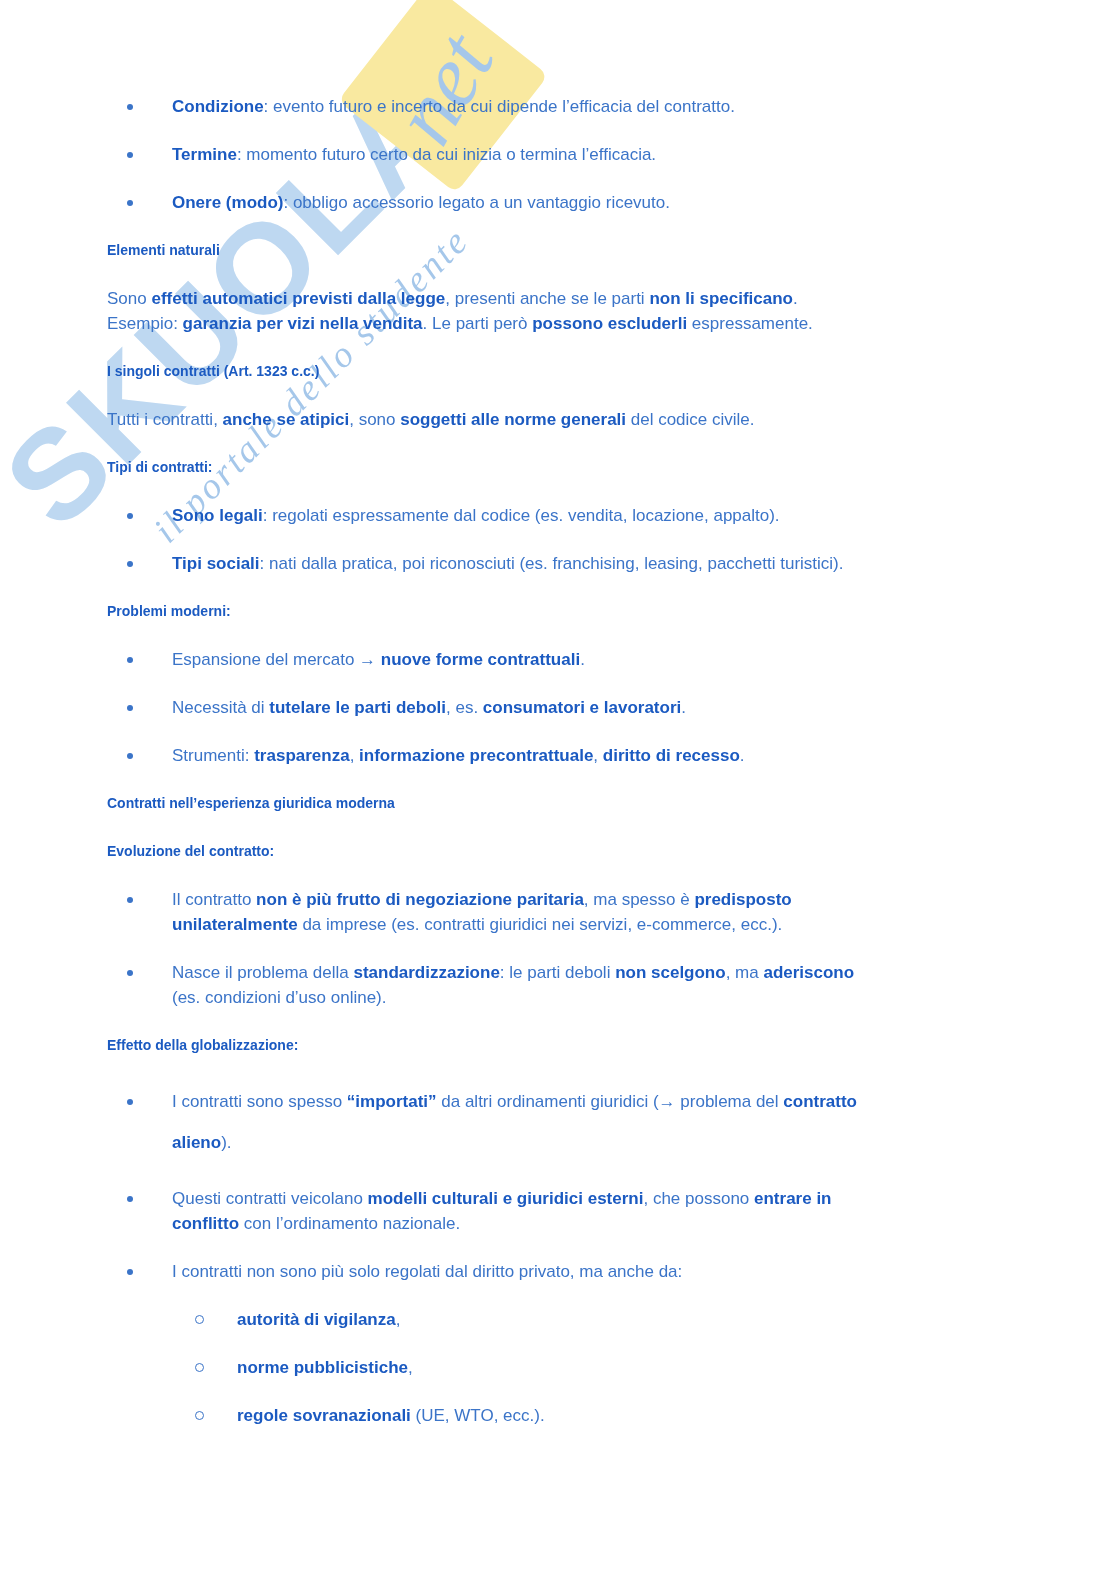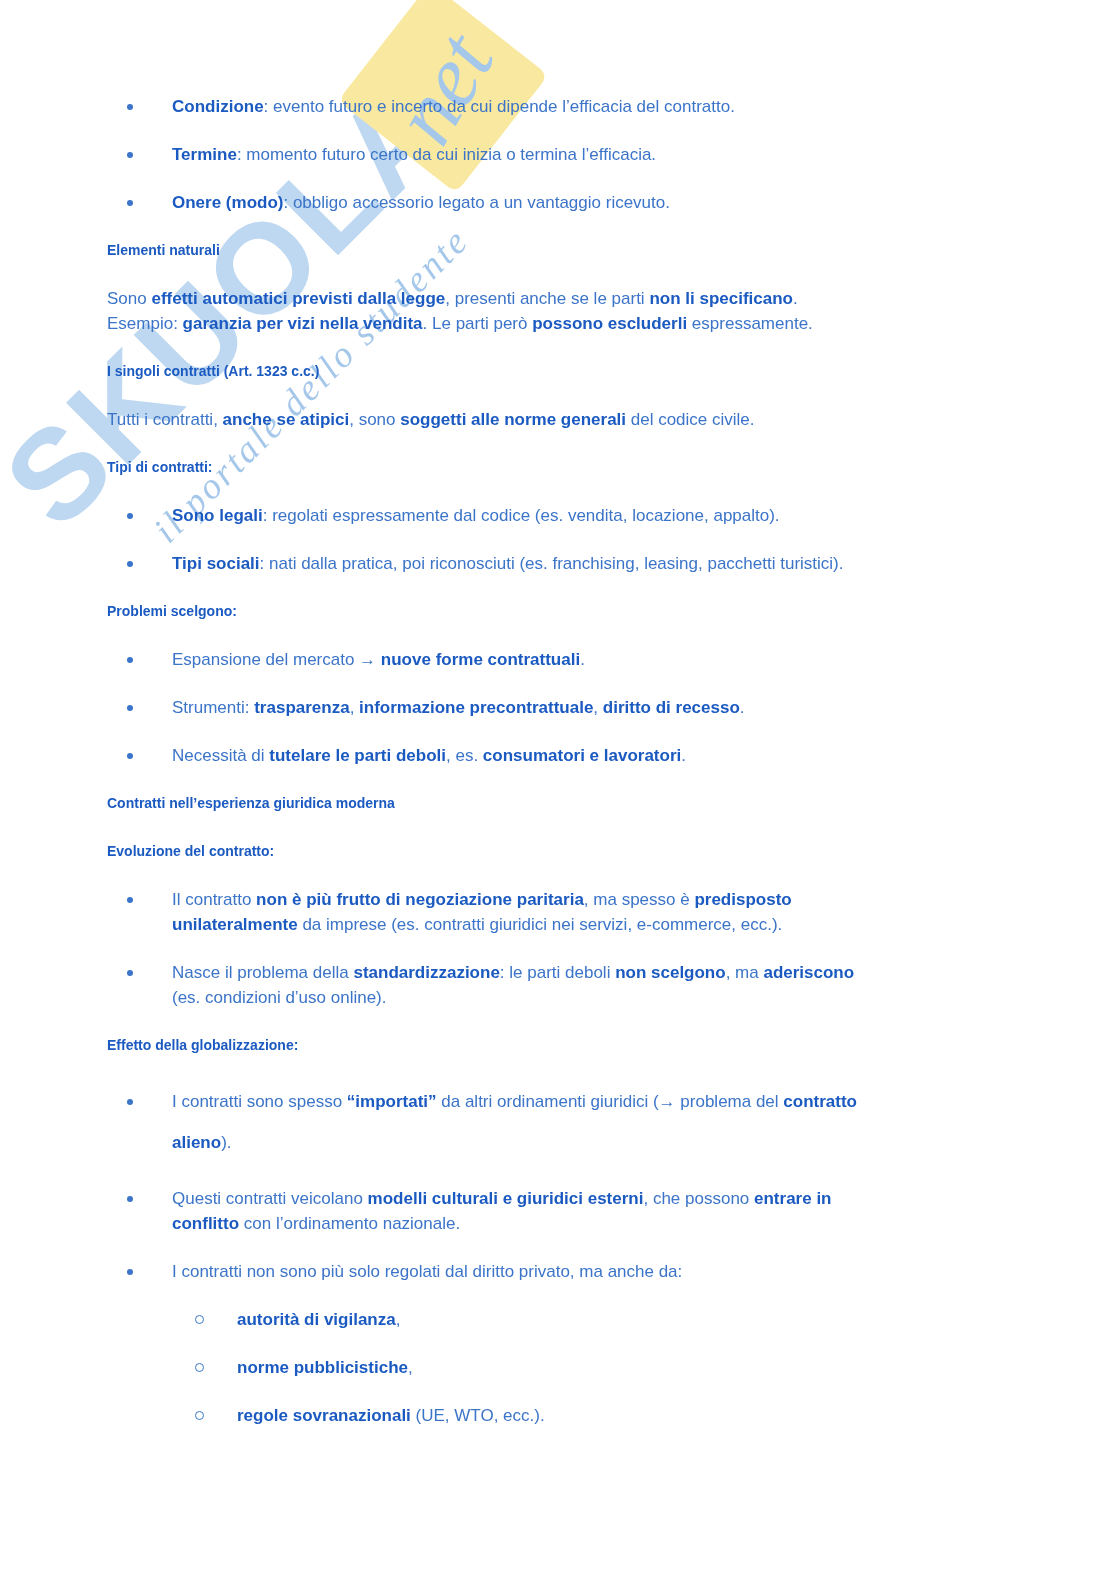--- a/index.html
+++ b/index.html
@@ -125,24 +125,24 @@
     <div class="li"><span class="marker"></span><span><b>Condizione</b><span>: evento futuro e incerto da cui dipende l’efficacia del contratto.</span></span></div>
     <div class="li"><span class="marker"></span><span><b>Termine</b><span>: momento futuro certo da cui inizia o termina l’efficacia.</span></span></div>
     <div class="li"><span class="marker"></span><span><b>Onere (modo)</b><span>: obbligo accessorio legato a un vantaggio ricevuto.</span></span></div>
     <h2 class="heading"><span><b>Elementi naturali</b></span></h2>
     <p class="paragraph"><span><span>Sono </span><b>effetti automatici previsti dalla legge</b><span>, presenti anche se le parti </span><b>non li specificano</b><span>.</span><br><span>Esempio: </span><b>garanzia per vizi nella vendita</b><span>. Le parti però </span><b>possono escluderli</b><span> espressamente.</span></span></p>
     <h2 class="heading"><span><b>I singoli contratti (Art. 1323 c.c.)</b></span></h2>
     <p class="paragraph"><span><span>Tutti i contratti, </span><b>anche se atipici</b><span>, sono </span><b>soggetti alle norme generali</b><span> del codice civile.</span></span></p>
     <h2 class="heading"><span><b>Tipi di contratti:</b></span></h2>
     <div class="li"><span class="marker"></span><span><b>Sono legali</b><span>: regolati espressamente dal codice (es. vendita, locazione, appalto).</span></span></div>
     <div class="li"><span class="marker"></span><span><b>Tipi sociali</b><span>: nati dalla pratica, poi riconosciuti (es. franchising, leasing, pacchetti turistici).</span></span></div>
-    <h2 class="heading"><span><b>Problemi scelgono:</b></span></h2>
+    <h2 class="heading"><span><b>Problemi moderni:</b></span></h2>
     <div class="li"><span class="marker"></span><span><span>Espansione del mercato → </span><b>nuove forme contrattuali</b><span>.</span></span></div>
+    <div class="li"><span class="marker"></span><span><span>Necessità di </span><b>tutelare le parti deboli</b><span>, es. </span><b>consumatori e lavoratori</b><span>.</span></span></div>
     <div class="li"><span class="marker"></span><span><span>Strumenti: </span><b>trasparenza</b><span>, </span><b>informazione precontrattuale</b><span>, </span><b>diritto di recesso</b><span>.</span></span></div>
-    <div class="li"><span class="marker"></span><span><span>Necessità di </span><b>tutelare le parti deboli</b><span>, es. </span><b>consumatori e lavoratori</b><span>.</span></span></div>
     <h2 class="heading"><span><b>Contratti nell’esperienza giuridica moderna</b></span></h2>
     <h2 class="heading"><span><b>Evoluzione del contratto:</b></span></h2>
     <div class="li"><span class="marker"></span><span><span>Il contratto </span><b>non è più frutto di negoziazione paritaria</b><span>, ma spesso è </span><b>predisposto</b><br><b>unilateralmente</b><span> da imprese (es. contratti giuridici nei servizi, e-commerce, ecc.).</span></span></div>
     <div class="li"><span class="marker"></span><span><span>Nasce il problema della </span><b>standardizzazione</b><span>: le parti deboli </span><b>non scelgono</b><span>, ma </span><b>aderiscono</b><br><span>(es. condizioni d’uso online).</span></span></div>
     <h2 class="heading"><span><b>Effetto della globalizzazione:</b></span></h2>
     <div class="li loose"><span class="marker"></span><span><span>I contratti sono spesso </span><b>“importati”</b><span> da altri ordinamenti giuridici (→ problema del </span><b>contratto</b><br><b>alieno</b><span>).</span></span></div>
     <div class="li"><span class="marker"></span><span><span>Questi contratti veicolano </span><b>modelli culturali e giuridici esterni</b><span>, che possono </span><b>entrare in</b><br><b>conflitto</b><span> con l’ordinamento nazionale.</span></span></div>
     <div class="li"><span class="marker"></span><span><span>I contratti non sono più solo regolati dal diritto privato, ma anche da:</span></span></div>
     <div class="li sub"><span class="marker"></span><span><b>autorità di vigilanza</b><span>,</span></span></div>
     <div class="li sub"><span class="marker"></span><span><b>norme pubblicistiche</b><span>,</span></span></div>

